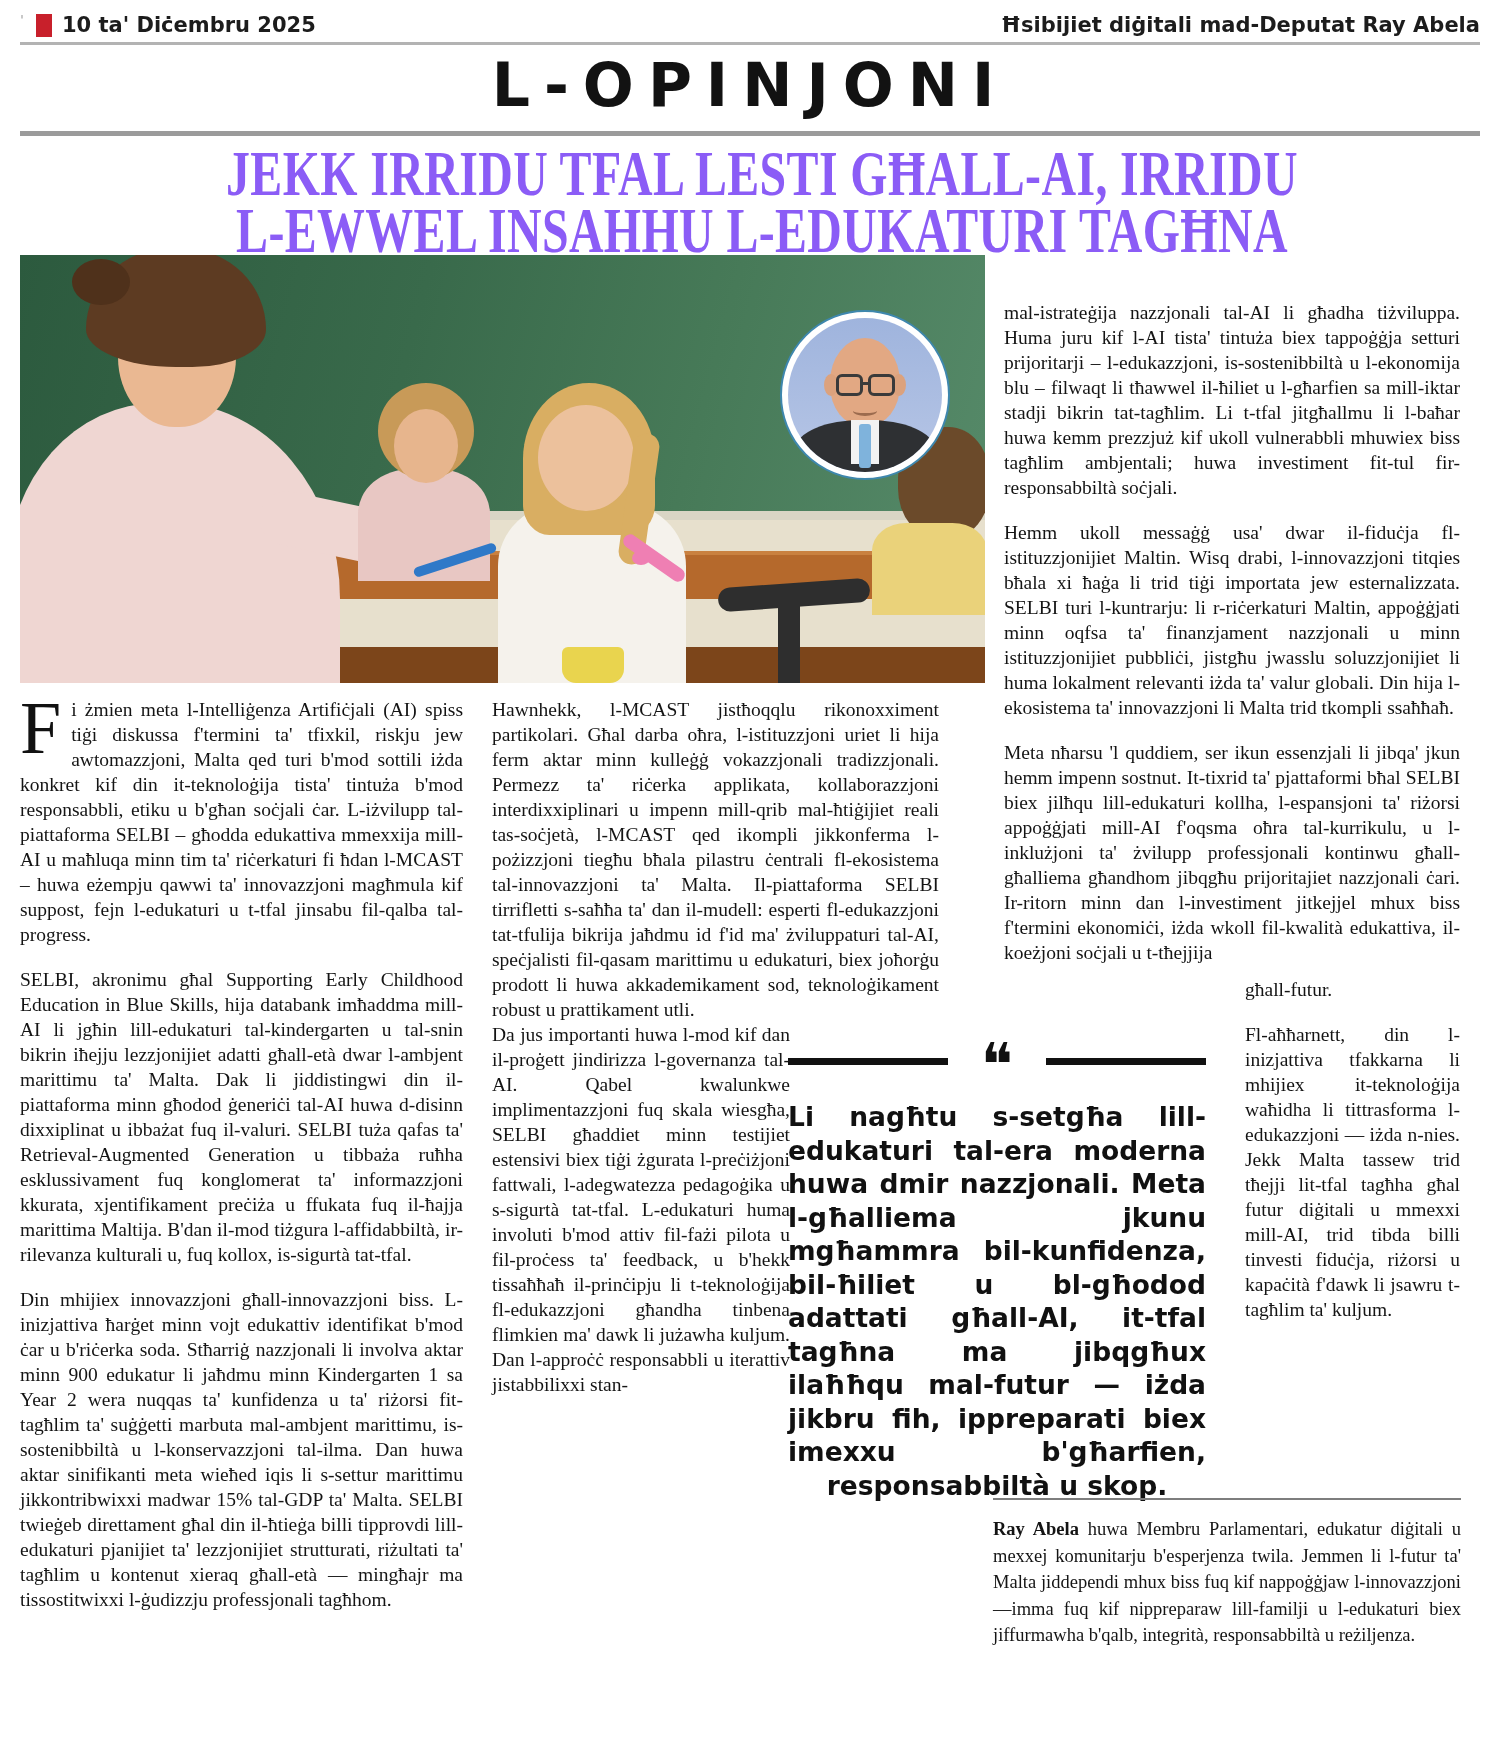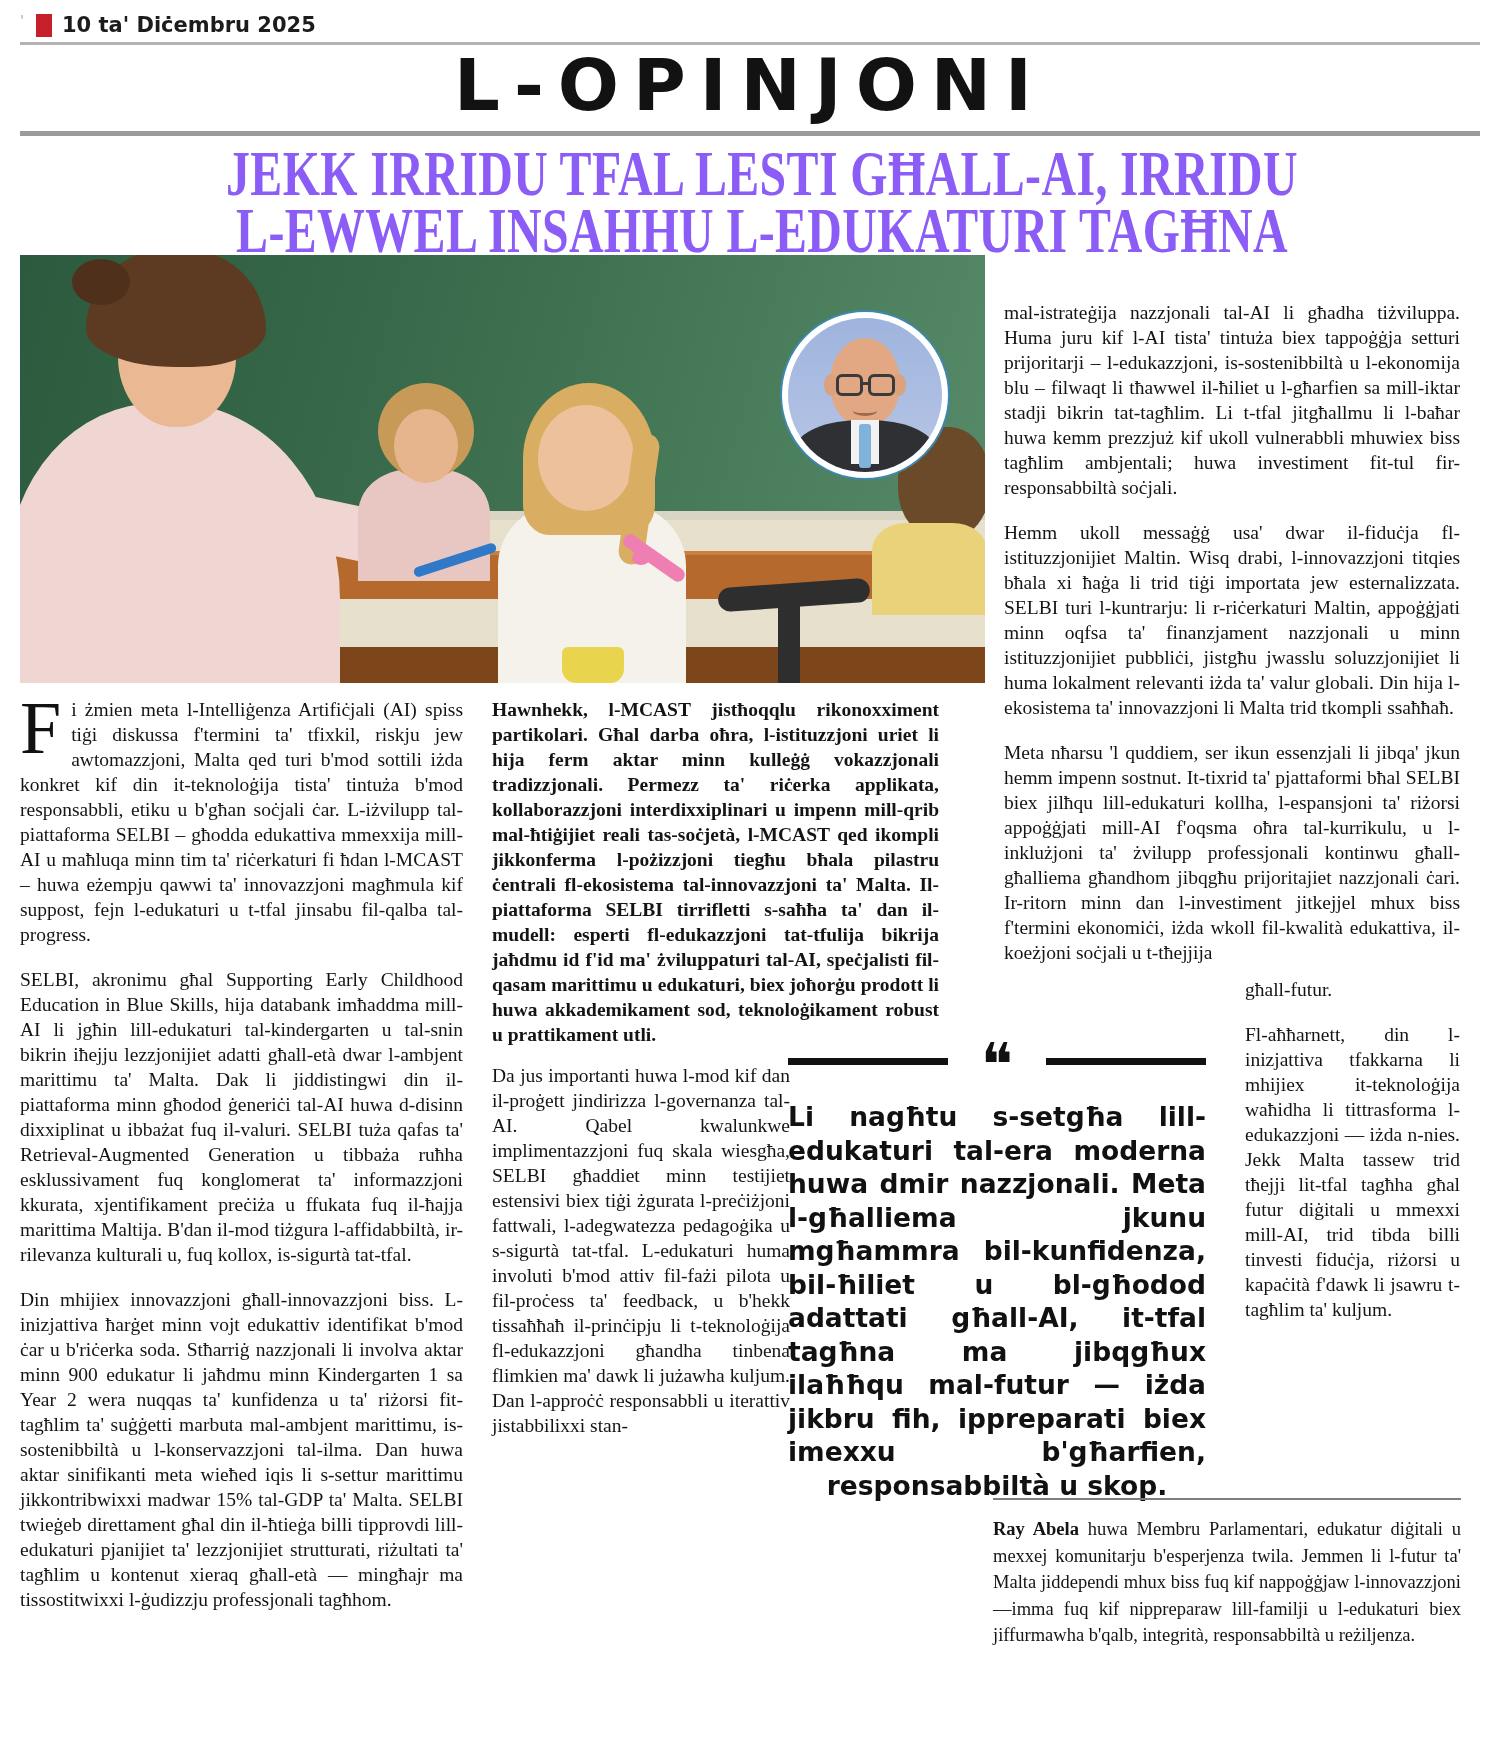--- a/index.html
+++ b/index.html
@@ -16,21 +16,21 @@
     font-family:"DejaVu Sans","Liberation Sans",sans-serif; font-weight:bold; font-size:21px; color:#1c1c1c; }
   .topbar-left { display:flex; align-items:center; gap:10px; }
   .stray-mark { color:#b9b9b9; font-size:13px; margin-right:2px; transform:translateY(-6px); display:inline-block; }
   .red-square { width:16px; height:23px; background:#c8202b; display:inline-block; }
   .rule1 { position:absolute; left:20px; right:20px; top:42px; height:3px; background:#b3b3b3; }
   .rule2 { position:absolute; left:20px; right:20px; top:131px; height:5px; background:#9b9b9b; }
 
   
   .opinjoni { position:absolute; left:0; width:100%; top:48px; text-align:center;
     font-family:"DejaVu Sans","Liberation Sans",sans-serif; font-weight:900;
-    font-size:72px; line-height:74px; letter-spacing:14px; color:#121212; }
+    font-size:60px; line-height:74px; letter-spacing:14px; color:#121212; }
 
   
   .headline { position:absolute; left:12px; width:100%; top:146px; text-align:center;
     font-weight:bold; color:#8b5cf6; }
   .headline .hl-line { display:block; white-space:nowrap; font-size:63px; line-height:57px;
     transform:scaleX(0.76); transform-origin:50% 50%; letter-spacing:0.5px; }
 
   
   .photo { position:absolute; left:20px; top:255px; width:965px; height:428px; overflow:hidden; background:#e6dfcc; }
   .photo .abs { position:absolute; }
@@ -86,21 +86,21 @@
   .man-suit { position:absolute; left:8px; top:102px; width:138px; height:58px; background:#2e3033; border-radius:48% 48% 0 0; }
   .man-shirt { position:absolute; left:63px; top:102px; width:28px; height:44px; background:#f2f2f2; }
   .man-tie { position:absolute; left:71px; top:106px; width:12px; height:44px; background:#7fb3dc; border-radius:3px; }
 
   
   .bodytext p { font-size:19.5px; line-height:25px; text-align:justify; color:#141414; margin:0 0 20px 0; }
   .col1 { position:absolute; left:20px;  top:697px; width:443px; }
   .col2 { position:absolute; left:492px; top:697px; width:447px; }
   .col3 { position:absolute; left:1004px; top:300px; width:456px; }
   .dropcap { float:left; font-size:74px; line-height:56px; padding:3px 10px 0 0; color:#111; }
-  .col2 .p-joined { margin-bottom:16px;font-weight:bold; }
+  .col2 .p-joined { margin-bottom:0; }
   .col2 .narrow { width:298px; margin-bottom:4px; }
   .col3 .p-joined { margin-bottom:12px; }
   .col3 .narrow { width:215px; margin-left:241px; }
   .col3 .tail { margin-bottom:20px; }
 
   
   .pullquote { position:absolute; left:788px; top:1038px; width:418px; }
   .pq-head { display:flex; align-items:center; justify-content:space-between; height:46px; }
   .pq-rule { width:160px; height:7px; background:#111; }
   .pq-mark { font-family:"DejaVu Sans","Liberation Sans",sans-serif; font-size:60px; line-height:40px;
@@ -117,20 +117,21 @@
 <body>
 
 <div class="page">
 
   <div class="topbar">
     <div class="topbar-left">
       <span class="stray-mark">'</span>
       <span class="red-square"></span>
       <span>10 ta' Diċembru 2025</span>
     </div>
+    <div>Ħsibijiet diġitali mad-Deputat Ray Abela</div>
   </div>
   <div class="rule1"></div>
 
   <div class="opinjoni">L-OPINJONI</div>
   <div class="rule2"></div>
 
   <h1 class="headline">
     <span class="hl-line">JEKK IRRIDU TFAL LESTI GĦALL-AI, IRRIDU</span>
     <span class="hl-line">L-EWWEL INSAHHU L-EDUKATURI TAGĦNA</span>
   </h1>

